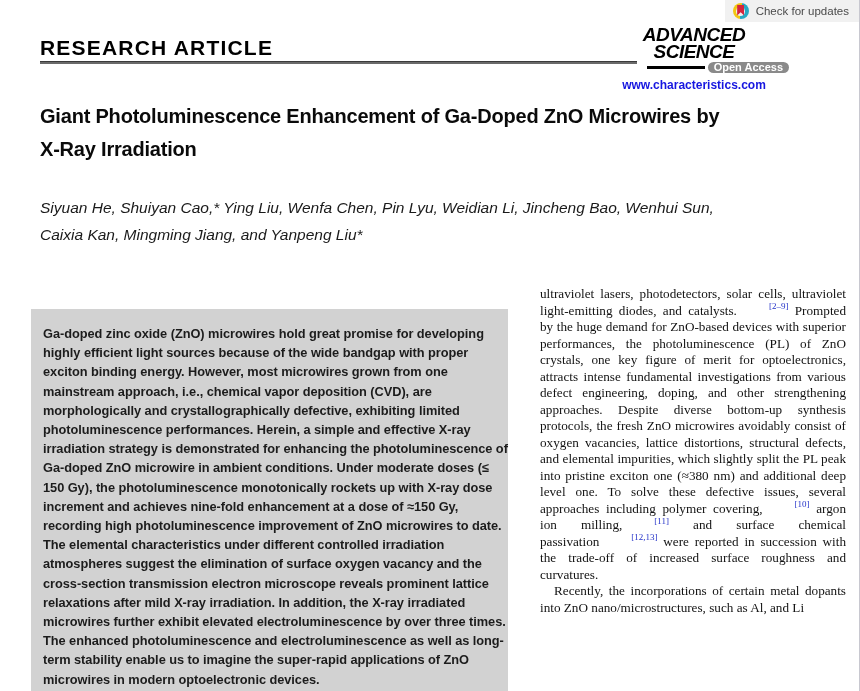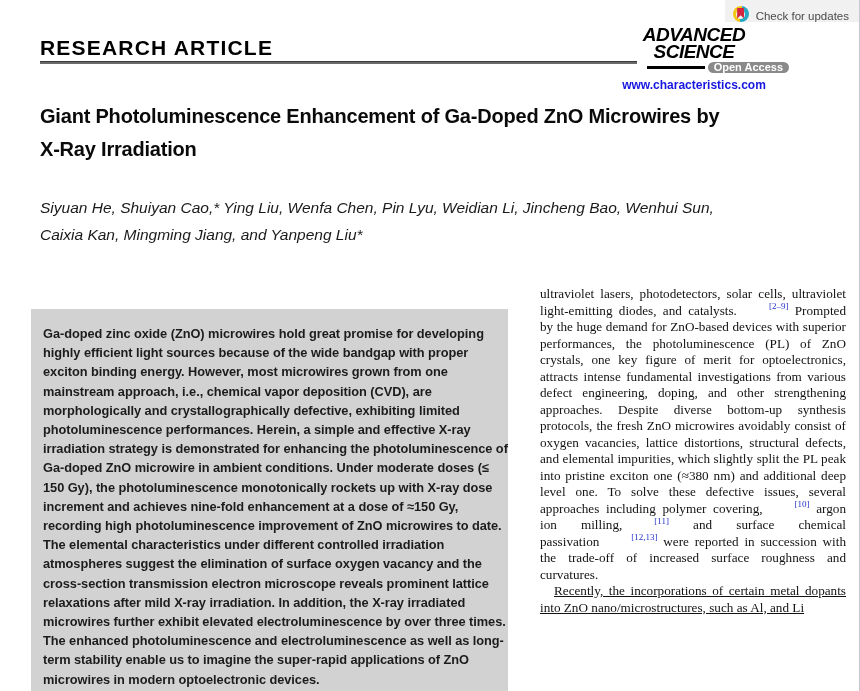--- a/index.html
+++ b/index.html
@@ -11,21 +11,21 @@
     font-family:"Liberation Sans", sans-serif;
     border-right:1px solid #c8c8d0;
     box-sizing:border-box;
   }
 
   
   .update-badge{
     position:absolute;top:0;right:0;
     height:22px;padding:0 10px 0 8px;
     background:#f1f1f1;
-    display:flex;align-items:flex-end;gap:7px;
+    display:flex;align-items:center;gap:7px;
     cursor:pointer;
   }
   .crossmark{position:relative;width:16px;height:16px;flex:0 0 auto;}
   .cm-ring{
     position:absolute;inset:0;border-radius:50%;
     background:linear-gradient(100deg,#f2c713 50%,#27a9c3 50%);
   }
   .cm-hole{
     position:absolute;left:3.5px;top:3.5px;width:9px;height:9px;
     border-radius:50%;background:#f1f1f1;
@@ -95,21 +95,21 @@
 
   
   .intro-col{
     position:absolute;left:540px;top:286px;width:306px;height:405px;
     overflow:hidden;
     font-family:"Liberation Serif", serif;
     font-size:13.2px;color:#121212;line-height:16.5px;
     text-align:justify;
   }
   .intro-col p{margin:0;}
-  .intro-col p.indent{text-indent:14px;text-decoration:underline;}
+  .intro-col p.indent{text-indent:14px;}
   sup.cite{
     color:#2230c8;font-size:9px;line-height:0;cursor:pointer;padding-left:32px;
   }
 </style>
 </head>
 <body>
 
 <div class="page">
 
   <div class="update-badge">

